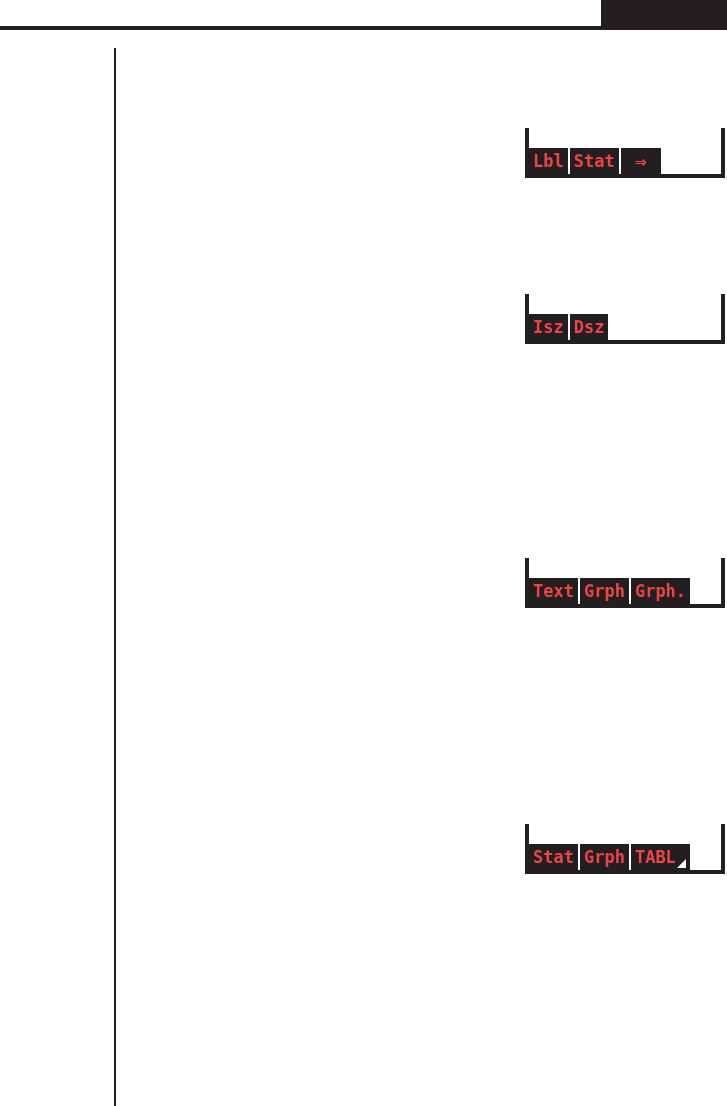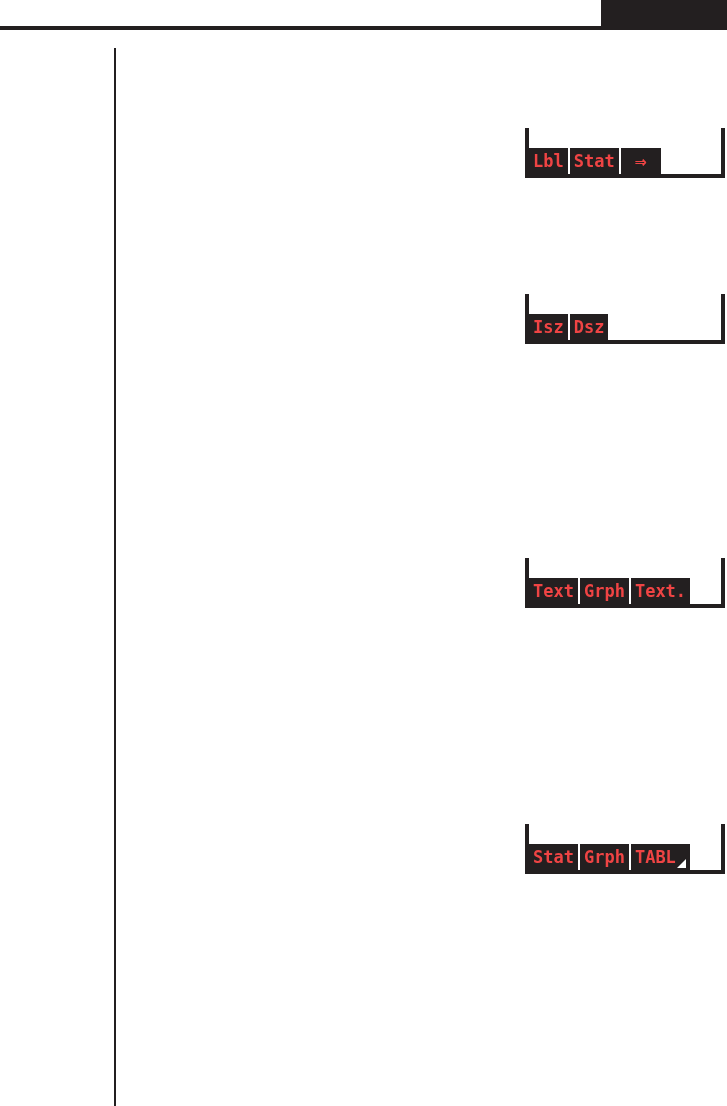--- a/index.html
+++ b/index.html
@@ -158,21 +158,21 @@
   </div>
 </div>
 
 <div class="lcd-figure f3">
   <div class="lcd-frame-left"></div>
   <div class="lcd-frame-right"></div>
   <div class="lcd-frame-bottom"></div>
   <div class="lcd-keys">
     <div class="lcd-key">Text</div>
     <div class="lcd-key">Grph</div>
-    <div class="lcd-key">Text.</div>
+    <div class="lcd-key">Grph.</div>
   </div>
 </div>
 
 <div class="lcd-figure f4">
   <div class="lcd-frame-left"></div>
   <div class="lcd-frame-right"></div>
   <div class="lcd-frame-bottom"></div>
   <div class="lcd-keys">
     <div class="lcd-key">Stat</div>
     <div class="lcd-key">Grph</div>

